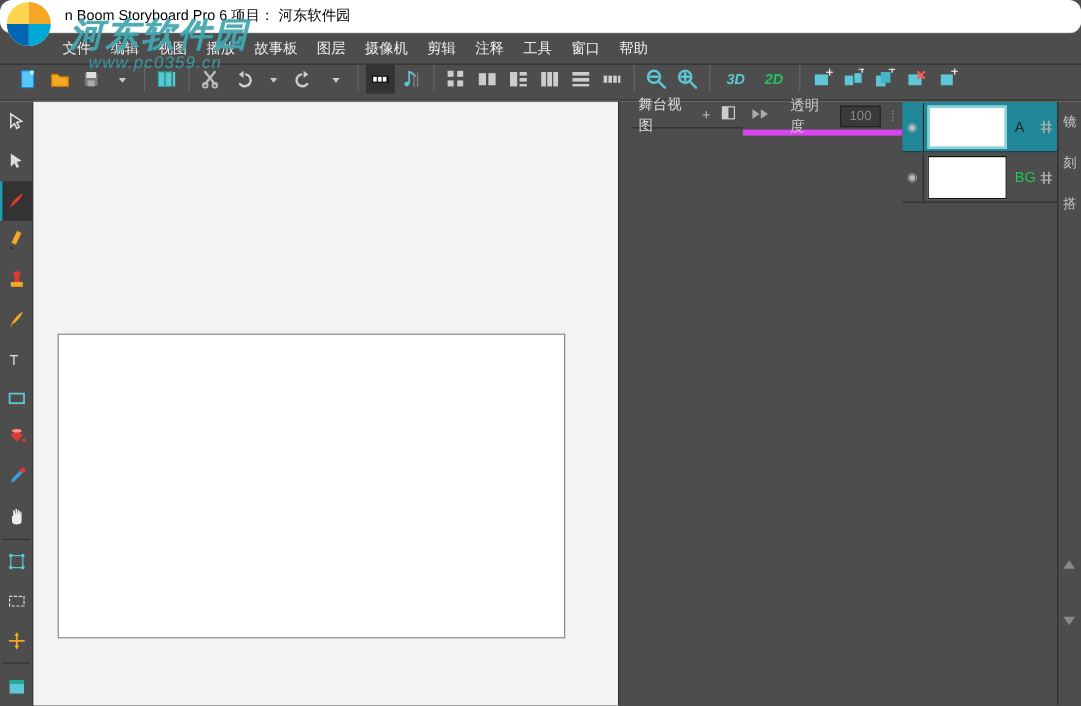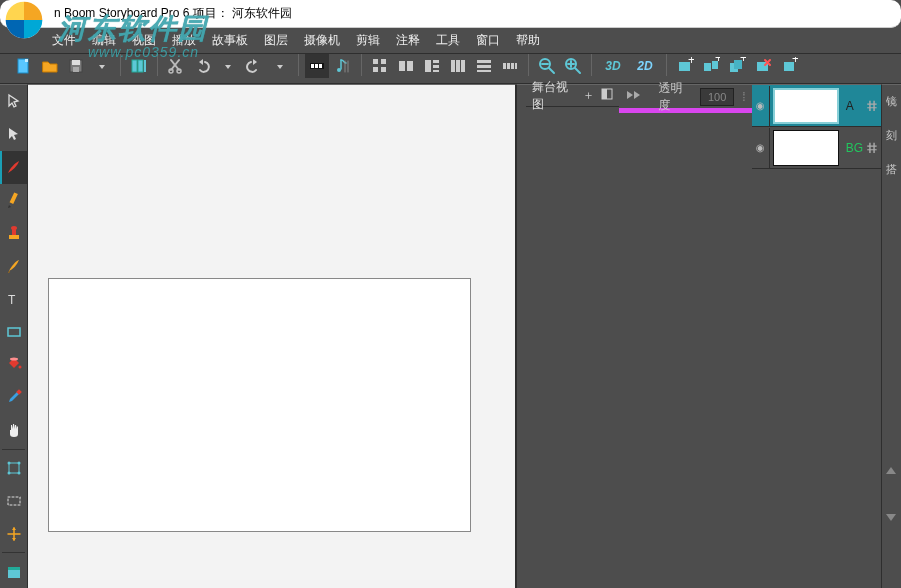--- a/index.html
+++ b/index.html
@@ -2,21 +2,21 @@
 <html><head>
 <meta charset="utf-8">
 <style>
 * { margin:0; padding:0; box-sizing:border-box; font-family:"Microsoft YaHei",Arial,sans-serif; font-size:12px; }
 body { width:901px; height:588px; background:#4d4d4d; overflow:hidden; position:relative; }
 
 .titlebar { height:28px; background:#fff; display:flex; align-items:center; padding-left:4px; border-bottom:1px solid #ccc; position:relative;border-radius:10px; }
 .logo { width:44px; height:44px; position:absolute; left:2px; top:-2px; z-index:10; }
 .title-text { margin-left:50px; color:#000; white-space:nowrap; }
 .wm { position:absolute; left:58px; top:10px; color:#43a7b0; font-size:28px; font-weight:bold; font-style:italic; letter-spacing:2px; z-index:20; text-shadow:0 0 1px #2b8b8f; opacity:.95; }
-.wm2 { position:absolute; left:88px; top:44px; color:#3aa2a8; font-size:14px; font-style:italic; z-index:20; letter-spacing:1px; opacity:.9; }
+.wm2 { position:absolute; left:74px; top:44px; color:#3aa2a8; font-size:14px; font-style:italic; z-index:20; letter-spacing:1px; opacity:.9; }
 
 .menubar { height:26px; background:#4d4d4d; display:flex; align-items:center; padding-left:52px; gap:16px; color:#eee; border-bottom:1px solid #2e2e2e; }
 .menubar span { cursor:default; }
 
 .toolbar { height:30px; background:#4d4d4d; display:flex; padding-left:12px; gap:2px; border-bottom:1px solid #2e2e2e; }
 .tb-btn { width:24px; height:24px; display:flex; align-items:center; justify-content:center; cursor:pointer; }
 .tb-btn svg { width:18px; height:18px; }
 .tb-sep { width:1px; height:22px; background:#666; margin:0 4px; }
 
 .workarea { position:absolute; top:84px; left:0; right:0; bottom:0; display:flex; }
@@ -226,21 +226,21 @@
   <div class="tb-btn">
       <svg viewBox="0 0 18 18">
         <circle cx="7" cy="7" r="5" fill="none" stroke="#5ec7d6" stroke-width="2"></circle>
         <line x1="11" y1="11" x2="16" y2="16" stroke="#5ec7d6" stroke-width="2"></line>
         <line x1="4" y1="7" x2="10" y2="7" stroke="#5ec7d6" stroke-width="2"></line>
         <line x1="7" y1="4" x2="7" y2="10" stroke="#5ec7d6" stroke-width="2"></line>
       </svg>
     </div>
   <div class="tb-sep"></div>
   <div class="tb-btn" style="width:30px;color:#5ec7d6;font-style:italic;font-weight:bold;">3D</div>
-  <div class="tb-btn" style="width:30px;color:#7dd3fc;font-style:italic;font-weight:bold;">2D</div>
+  <div class="tb-btn" style="width:30px;color:#22c55e;font-style:italic;font-weight:bold;">2D</div>
   <div class="tb-sep"></div>
   <div class="tb-btn">
       <svg viewBox="0 0 18 18">
         <rect x="3" y="5" width="11" height="9" fill="#5ec7d6"></rect>
         <text x="12" y="7" font-size="10" fill="#fff">+</text>
       </svg>
     </div>
   <div class="tb-btn">
       <svg viewBox="0 0 18 18">
         <rect x="2" y="6" width="7" height="8" fill="#5ec7d6"></rect>

